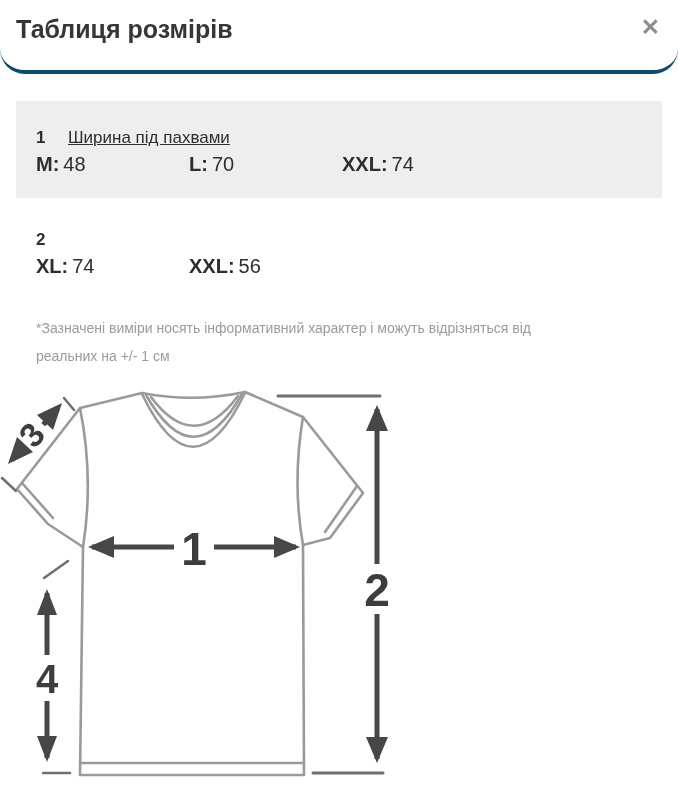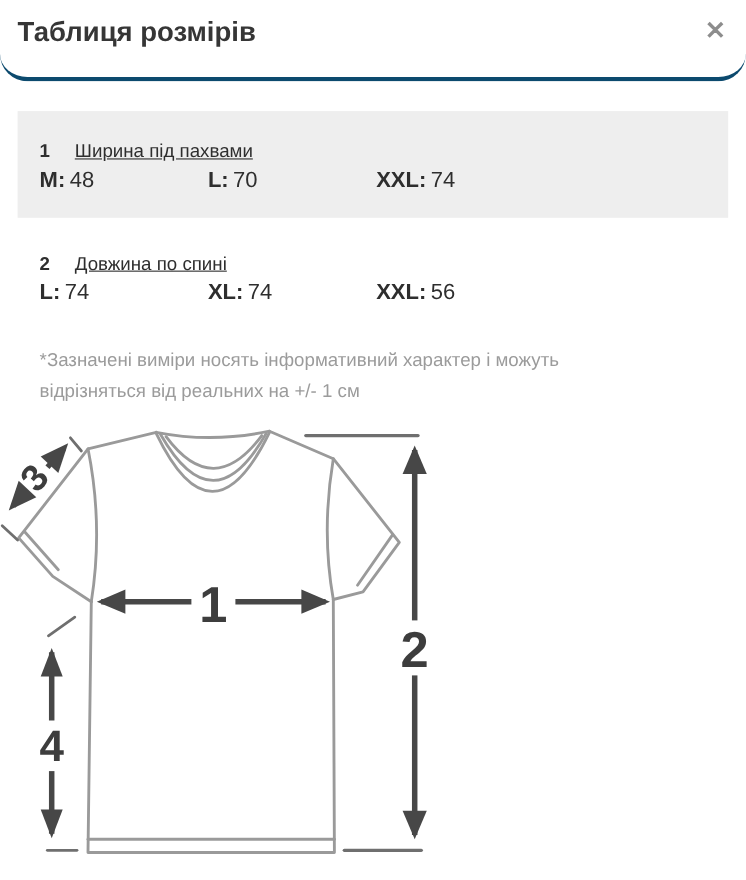--- a/index.html
+++ b/index.html
@@ -32,21 +32,21 @@
   .row-label { margin-left:18px; font-weight:400;text-decoration:underline; }
   .row-values {
     margin-top:8px; font-size:20px; line-height:19px;
     display:grid; grid-template-columns:153px 153px 153px auto;
   }
   .size-cell b { font-weight:700; }
   .size-cell .val { margin-left:4px; font-weight:400; }
   
   .note {
     margin:14px 20px 0; max-width:535px;
-    font-size:17px; line-height:28px; color:#9b9b9b;
+    font-size:14px; line-height:28px; color:#9b9b9b;
   }
   
   .diagram { position:absolute; left:0; top:383px; }
   .shirt { fill:none; stroke:#9a9a9a; stroke-width:2.6; stroke-linejoin:round; stroke-linecap:round; }
   .ext   { fill:none; stroke:#6f6f6f; stroke-width:3; stroke-linecap:round; }
   .tick  { fill:none; stroke:#6f6f6f; stroke-width:2.5; stroke-linecap:round; }
   .arrow { fill:none; stroke:#474747; stroke-width:5; }
   .head  { fill:#474747; stroke:none; }
   .lblbg { fill:#ffffff; stroke:none; }
   .mlabel {
@@ -73,24 +73,22 @@
       <div class="row-values">
         <span class="size-cell"><b>M:</b><span class="val">48</span></span>
         <span class="size-cell"><b>L:</b><span class="val">70</span></span>
         <span class="size-cell"><b>XXL:</b><span class="val">74</span></span>
       </div>
     </div>
 
     <div class="size-row">
       <div class="row-head">
         <span class="row-num">2</span>
-        <span class="row-label">Довжина по спині</span>
       </div>
       <div class="row-values">
-        <span class="size-cell"><b>L:</b><span class="val">74</span></span>
         <span class="size-cell"><b>XL:</b><span class="val">74</span></span>
         <span class="size-cell"><b>XXL:</b><span class="val">56</span></span>
       </div>
     </div>
 
   </section>
 
   <p class="note">*Зазначені виміри носять інформативний характер і можуть відрізняться від реальних на +/- 1 см</p>
 </main>
 

